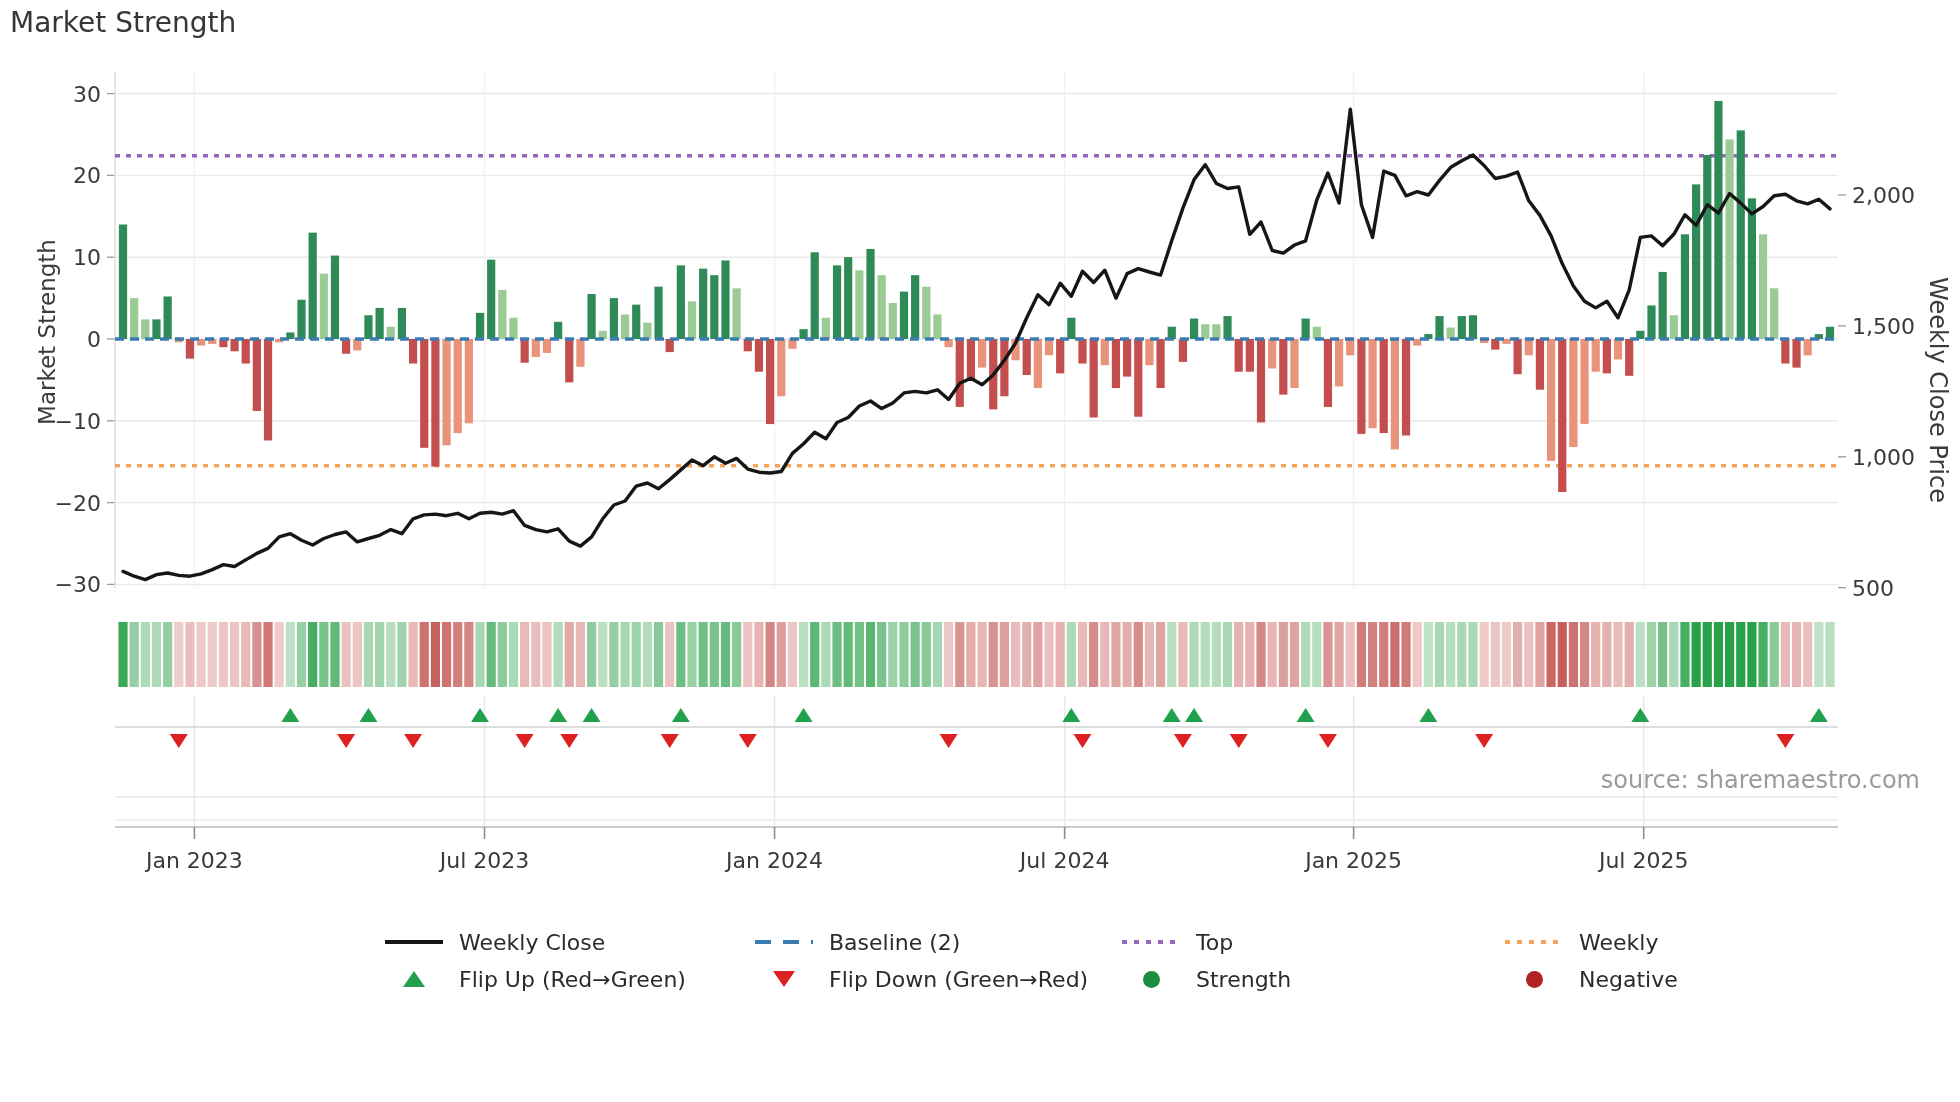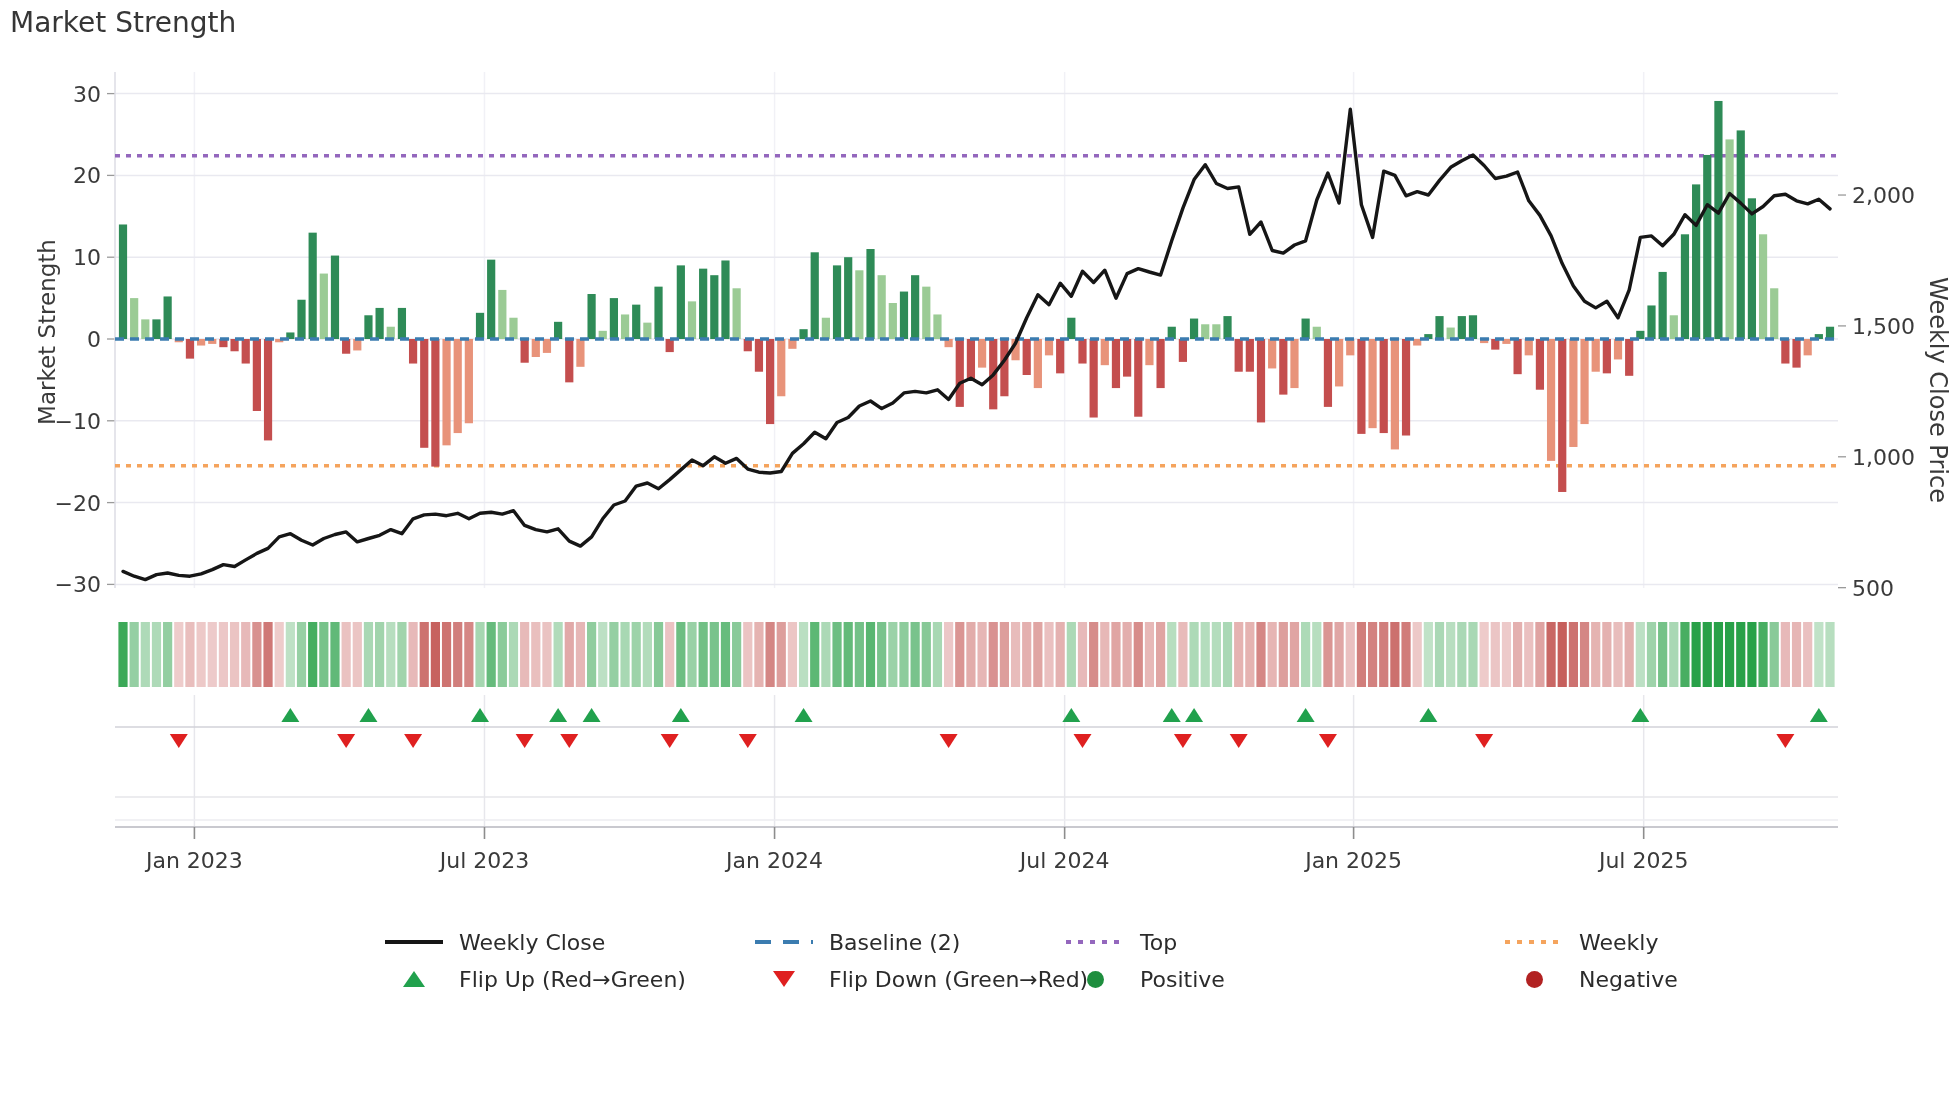--- a/index.html
+++ b/index.html
@@ -11,21 +11,21 @@
                    width:520px;text-align:center;left:34px;top:592px;}
   .axis-title.right{font-size:24px;transform:rotate(90deg);transform-origin:0 0;
                     width:520px;text-align:center;left:1952px;top:130px;}
   .source{position:absolute;right:40px;top:766px;font-size:24px;color:#9b9b9b;}
   svg text{font-family:"DejaVu Sans","Liberation Sans",sans-serif;fill:#3a3a3a;}
   .legend{position:absolute;left:0;top:0;width:100%;}
   .legend-item{position:absolute;display:flex;align-items:center;height:34px;}
   .legend-item .swatch{width:62px;display:flex;align-items:center;justify-content:center;flex:0 0 62px;}
   .legend-item .lbl{margin-left:14px;font-size:22px;color:#2b2b2b;white-space:nowrap;}
   .r1{top:925px;text-align:right;} .r2{top:962px;text-align:center;}
-  .c1{left:383px;} .c2{left:753px;} .c3{left:1064px;} .c4{left:1503px;}
+  .c1{left:383px;} .c2{left:753px;} .c3{left:1120px;} .c4{left:1503px;}
   .tri-up{width:0;height:0;border-left:11px solid transparent;border-right:11px solid transparent;
           border-bottom:16px solid #21a14d;}
   .tri-down{width:0;height:0;border-left:11px solid transparent;border-right:11px solid transparent;
             border-top:16px solid #df2020;}
   .dot{width:17px;height:17px;border-radius:50%;}
 </style>
 </head>
 <body>
 
 <div class="stage">
@@ -435,20 +435,21 @@
       <line x1="774.5607843137254" y1="827" x2="774.5607843137254" y2="839" stroke="#8d8d8d" stroke-width="1.6"></line>
       <text x="774.5607843137254" y="868" font-size="22" text-anchor="middle" fill="#3a3a3a">Jan 2024</text>
       <line x1="1064.6392156862744" y1="827" x2="1064.6392156862744" y2="839" stroke="#8d8d8d" stroke-width="1.6"></line>
       <text x="1064.6392156862744" y="868" font-size="22" text-anchor="middle" fill="#3a3a3a">Jul 2024</text>
       <line x1="1353.6019607843136" y1="827" x2="1353.6019607843136" y2="839" stroke="#8d8d8d" stroke-width="1.6"></line>
       <text x="1353.6019607843136" y="868" font-size="22" text-anchor="middle" fill="#3a3a3a">Jan 2025</text>
       <line x1="1643.6803921568628" y1="827" x2="1643.6803921568628" y2="839" stroke="#8d8d8d" stroke-width="1.6"></line>
       <text x="1643.6803921568628" y="868" font-size="22" text-anchor="middle" fill="#3a3a3a">Jul 2025</text>
     </svg>
 
+  <div class="source">source: sharemaestro.com</div>
 
   <div class="legend">
     <div class="legend-item r1 c1">
       <span class="swatch">
         <svg width="62" height="8">
             <line x1="2" y1="4" x2="60" y2="4" stroke="#161616" stroke-width="4"></line>
           </svg>
       </span>
       <span class="lbl">Weekly Close</span>
     </div>
@@ -485,21 +486,21 @@
     <div class="legend-item r2 c2">
       <span class="swatch">
           <span class="tri-down"></span>
         </span>
       <span class="lbl">Flip Down (Green→Red)</span>
     </div>
     <div class="legend-item r2 c3">
       <span class="swatch">
           <span class="dot" style="background:#1e8e3e"></span>
         </span>
-      <span class="lbl">Positive</span>
+      <span class="lbl">Strength</span>
     </div>
     <div class="legend-item r2 c4">
       <span class="swatch">
           <span class="dot" style="background:#b22222"></span>
         </span>
       <span class="lbl">Negative</span>
     </div>
   </div>
 </div>
 

